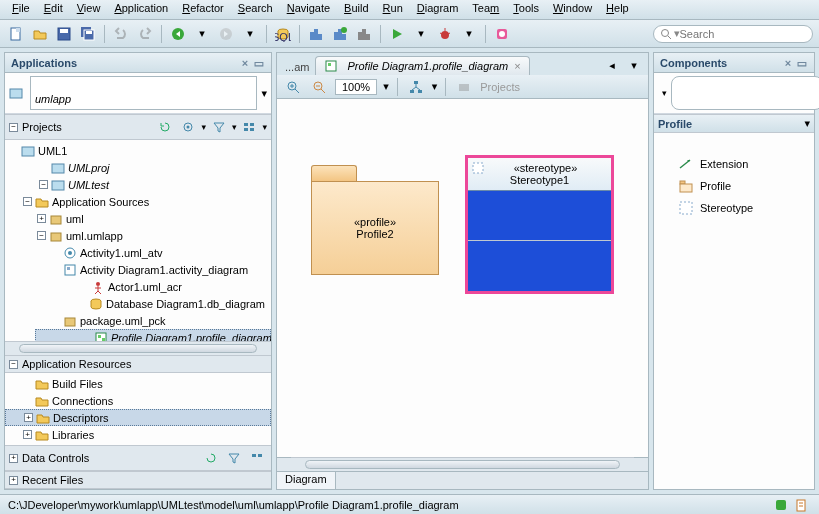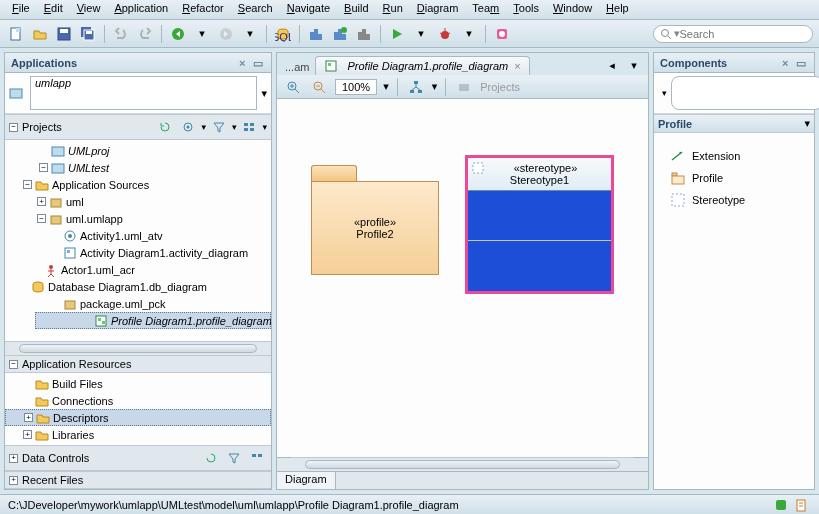--- a/index.html
+++ b/index.html
@@ -10,25 +10,25 @@
 .toolbar { background: linear-gradient(#e8f0f5, #d0e0e8); height: 28px; display: flex; align-items: center; padding: 0 6px; gap: 4px; border-bottom: 1px solid #a8b8c0; }
 .tbtn { width: 20px; height: 20px; display: inline-flex; align-items: center; justify-content: center; border-radius: 2px; }
 .tsep { width: 1px; height: 18px; background: #a8b8c0; margin: 0 2px; }
 .search-box { margin-left: auto; display: flex; align-items: center; background: #fff; border: 1px solid #a8b8c0; border-radius: 10px; height: 18px; padding: 0 6px; width: 160px; }
 .search-box input { border: none; outline: none; font-size: 11px; width: 120px; background: transparent; }
 .main { flex: 1; display: flex; overflow: hidden; }
 .panel { background: #fdfdfd; border: 1px solid #a8b8c0; margin: 4px; display: flex; flex-direction: column; }
 .left { width: 268px; }
 .center { flex: 1; }
 .right { width: 162px; }
-.panel-header { background: linear-gradient(#e8f0f5, #d0e0e8); height: 20px; display: flex; align-items: center; padding: 0 6px; border-bottom: 1px solid #a8b8c0; font-weight: bold; color: #2a4a6a; }
+.panel-header { background: linear-gradient(#e8f0f5, #d0e0e8); height: 20px; display: flex; align-items: center; padding: 0 6px; border-bottom: 1px solid #a8b8c0; font-weight: bold; color: #2a4a6a; text-align: center; }
 .panel-header .spacer { flex: 1; }
 .panel-header .ctrl { width: 12px; height: 12px; margin-left: 2px; opacity: 0.6; }
 .selector-row { display: flex; align-items: center; padding: 3px 4px; border-bottom: 1px solid #d0d8e0; gap: 4px; }
-.selector-row select, .selector-row .sel { flex: 1; border: 1px solid #a8b8c0; background: #fff; height: 34px; padding: 0 4px; font-style: italic; font-size: 11px; }
+.selector-row select, .selector-row .sel { flex: 1; border: 1px solid #a8b8c0; background: #fff; height: 34px; padding: 16px 4px; font-style: italic; font-size: 11px; }
 .section-hdr { background: #e0e8ee; border-top: 1px solid #c0c8d0; border-bottom: 1px solid #c0c8d0; padding: 2px 4px; display: flex; align-items: center; gap: 4px; }
 .section-hdr .toggle { width: 9px; height: 9px; border: 1px solid #7a8a9a; background: #fff; display: inline-flex; align-items: center; justify-content: center; font-size: 8px; line-height: 1; }
 .section-hdr .lbl { flex: 1; }
 .tree { padding: 2px 0; overflow: auto; }
 .tree-row { display: flex; align-items: center; height: 17px; padding-left: 4px; white-space: nowrap; }
 .tree-row.selected { background: #c8d8e8; border: 1px dotted #5a7a9a; }
 .tree-row.italic { font-style: italic; margin-left: 30px; }
 .twisty { width: 9px; height: 9px; border: 1px solid #7a8a9a; background: #fff; margin-right: 3px; display: inline-flex; align-items: center; justify-content: center; font-size: 8px; }
 .twisty.none { border: none; background: transparent; }
 .ticon { width: 14px; height: 14px; margin-right: 3px; display: inline-flex; align-items: center; justify-content: center; }
@@ -44,21 +44,21 @@
 .canvas { flex: 1; background: #fdfdfd; position: relative; }
 .profile-pkg { position: absolute; left: 34px; top: 66px; width: 148px; height: 110px; }
 .profile-tab { width: 46px; height: 16px; background: linear-gradient(#fce3bb,#f3c583); border: 1px solid #c09050; border-bottom: none; border-radius: 3px 3px 0 0; }
 .profile-body { width: 128px; height: 94px; background: linear-gradient(#fde9cb,#f5cf97); border: 1px solid #c09050; display: flex; flex-direction: column; align-items: center; justify-content: center; }
 .stereotype-box { position: absolute; left: 188px; top: 56px; width: 149px; border: 3px solid #ec4899; background: #1d4ed8; }
 .stereotype-hdr { background: linear-gradient(#f8fafb,#e0ecf5); border-bottom: 1px solid #6a8aaa; padding: 4px; text-align: center; }
 .stereotype-compartment { height: 50px; border-bottom: 1px solid #c0c8d0; }
 .stereotype-compartment:last-child { border-bottom: none; }
 .canvas-tabs { height: 18px; background: #e0e8ee; border-top: 1px solid #a8b8c0; display: flex; }
 .canvas-tabs .ctab { padding: 1px 8px; border-right: 1px solid #a8b8c0; background: #f0f4f8; }
-.palette-list { padding: 12px; }
+.palette-list { padding: 20px; }
 .palette-item { display: flex; align-items: center; gap: 6px; padding: 3px 4px; }
 .palette-item .picon { width: 16px; height: 16px; display: inline-flex; align-items: center; justify-content: center; }
 .status { height: 20px; background: linear-gradient(#e8f0f5,#d0e0e8); border-top: 1px solid #a8b8c0; display: flex; align-items: center; padding: 0 8px; font-size: 11px; }
 .status .spacer { flex: 1; }
 svg { display: block; }
 .mini-toolbar { display:flex; gap:3px; align-items:center; }
 </style>
 </head>
 <body>
 
@@ -242,20 +242,29 @@
               <rect x="1" y="2" width="4" height="3" fill="#48a"></rect>
               <rect x="7" y="2" width="4" height="3" fill="#48a"></rect>
               <rect x="1" y="7" width="4" height="3" fill="#48a"></rect>
               <rect x="7" y="7" width="4" height="3" fill="#48a"></rect>
             </svg>
           </span>
         <span style="font-size:9px">▾</span>
       </span>
     </div>
     <div class="tree" style="flex:1">
+      <div class="tree-row" style="padding-left:4px">
+          <span class="twisty none"></span>
+          <span class="ticon">
+            <svg width="14" height="14">
+              <rect x="1" y="3" width="12" height="9" fill="#bde" stroke="#58a"></rect>
+            </svg>
+          </span>
+          <span>UML1</span>
+        </div>
       <div class="tree-row italic" style="padding-left:4px">
           <span class="twisty none"></span>
           <span class="ticon">
             <svg width="14" height="14">
               <rect x="1" y="3" width="12" height="9" fill="#bde" stroke="#58a"></rect>
             </svg>
           </span>
           <span>UMLproj</span>
         </div>
       <div class="tree-row italic" style="padding-left:4px">
@@ -305,33 +314,33 @@
         </div>
       <div class="tree-row" style="padding-left:58px">
           <span class="ticon">
             <svg width="14" height="14">
               <rect x="2" y="2" width="10" height="10" fill="#fff" stroke="#48a"></rect>
               <rect x="4" y="4" width="3" height="3" fill="#8ac"></rect>
             </svg>
           </span>
           <span>Activity Diagram1.activity_diagram</span>
         </div>
-      <div class="tree-row" style="padding-left:39px">
+      <div class="tree-row" style="padding-left:86px">
           <span class="ticon">
             <svg width="14" height="14">
               <circle cx="7" cy="4" r="2" fill="#c83a3a"></circle>
               <line x1="7" y1="6" x2="7" y2="11" stroke="#c83a3a"></line>
               <line x1="4" y1="8" x2="10" y2="8" stroke="#c83a3a"></line>
               <line x1="7" y1="11" x2="4" y2="14" stroke="#c83a3a"></line>
               <line x1="7" y1="11" x2="10" y2="14" stroke="#c83a3a"></line>
             </svg>
           </span>
           <span>Actor1.uml_acr</span>
         </div>
-      <div class="tree-row" style="padding-left:26px">
+      <div class="tree-row" style="padding-left:84px">
           <span class="ticon">
             <svg width="14" height="14">
               <ellipse cx="7" cy="4" rx="5" ry="2" fill="#f3c95a" stroke="#b88a20"></ellipse>
               <path d="M2 4v6a5 2 0 0 0 10 0V4" fill="#f3c95a" stroke="#b88a20"></path>
             </svg>
           </span>
           <span>Database Diagram1.db_diagram</span>
         </div>
       <div class="tree-row" style="padding-left:58px">
           <span class="ticon">

